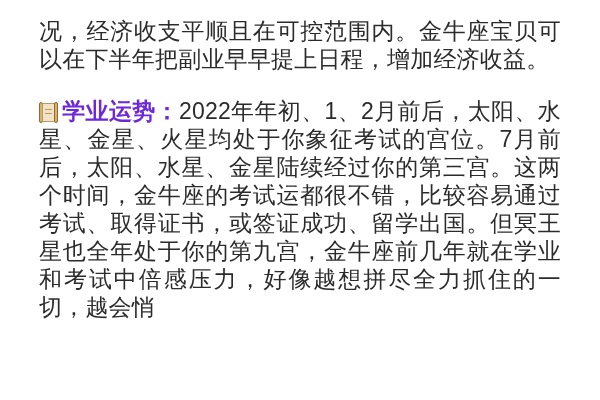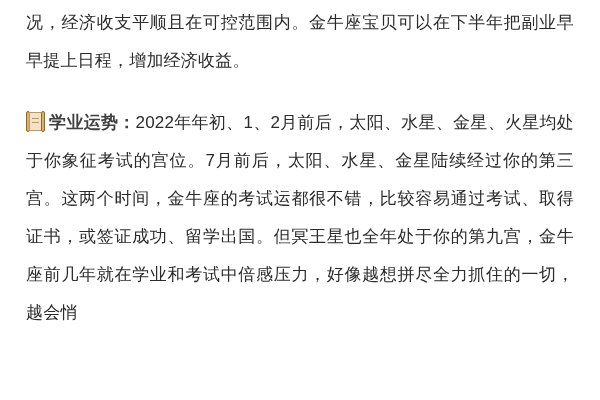--- a/index.html
+++ b/index.html
@@ -15,27 +15,27 @@
   }
   .page {
     position: relative;
     width: 600px;
     height: 400px;
     background: #ffffff;
     box-sizing: border-box;
     padding: 0 26px;
   }
   .para {
-    font-size: 17px;
-    line-height: 38px;
+    font-size: 23px;
+    line-height: 28px;
     color: #2b2b2b;
     letter-spacing: 0.2px;
     text-align: justify;
     text-justify: inter-ideograph;
-    margin: 0;
+    margin: 13px;
   }
   .para-top {
     padding-top: 4px;
   }
   .section {
     margin-top: 24px;
   }
   
   .scroll-icon {
     display: inline-block;
@@ -73,21 +73,21 @@
     top: 0;
     width: 4px;
     height: 21px;
     background: #d8b26a;
     border: 1px solid #8e6b2d;
     border-radius: 2px;
     box-sizing: border-box;
   }
   .scroll-icon .roll-l { left: 0; }
   .scroll-icon .roll-r { right: 0; }
-  .bold-run { font-weight: bold; color: #404040; }
+  .bold-run { font-weight: bold; color: #6d28d9; }
 </style>
 </head>
 <body>
 
 <div class="page">
 
   <p class="para para-top">况，经济收支平顺且在可控范围内。金牛座宝贝可以在下半年把副业早早提上日程，增加经济收益。</p>
 
   <div class="section">
     <p class="para"><span class="scroll-icon"><span class="roll-l"></span><span class="sheet"></span><span class="roll-r"></span></span><span class="bold-run">学业运势：</span><span>2022年年初、1、2月前后，太阳、水星、金星、火星均处于你象征考试的宫位。7月前后，太阳、水星、金星陆续经过你的第三宫。这两个时间，金牛座的考试运都很不错，比较容易通过考试、取得证书，或签证成功、留学出国。但冥王星也全年处于你的第九宫，金牛座前几年就在学业和考试中倍感压力，好像越想拼尽全力抓住的一切，越会悄</span></p>

